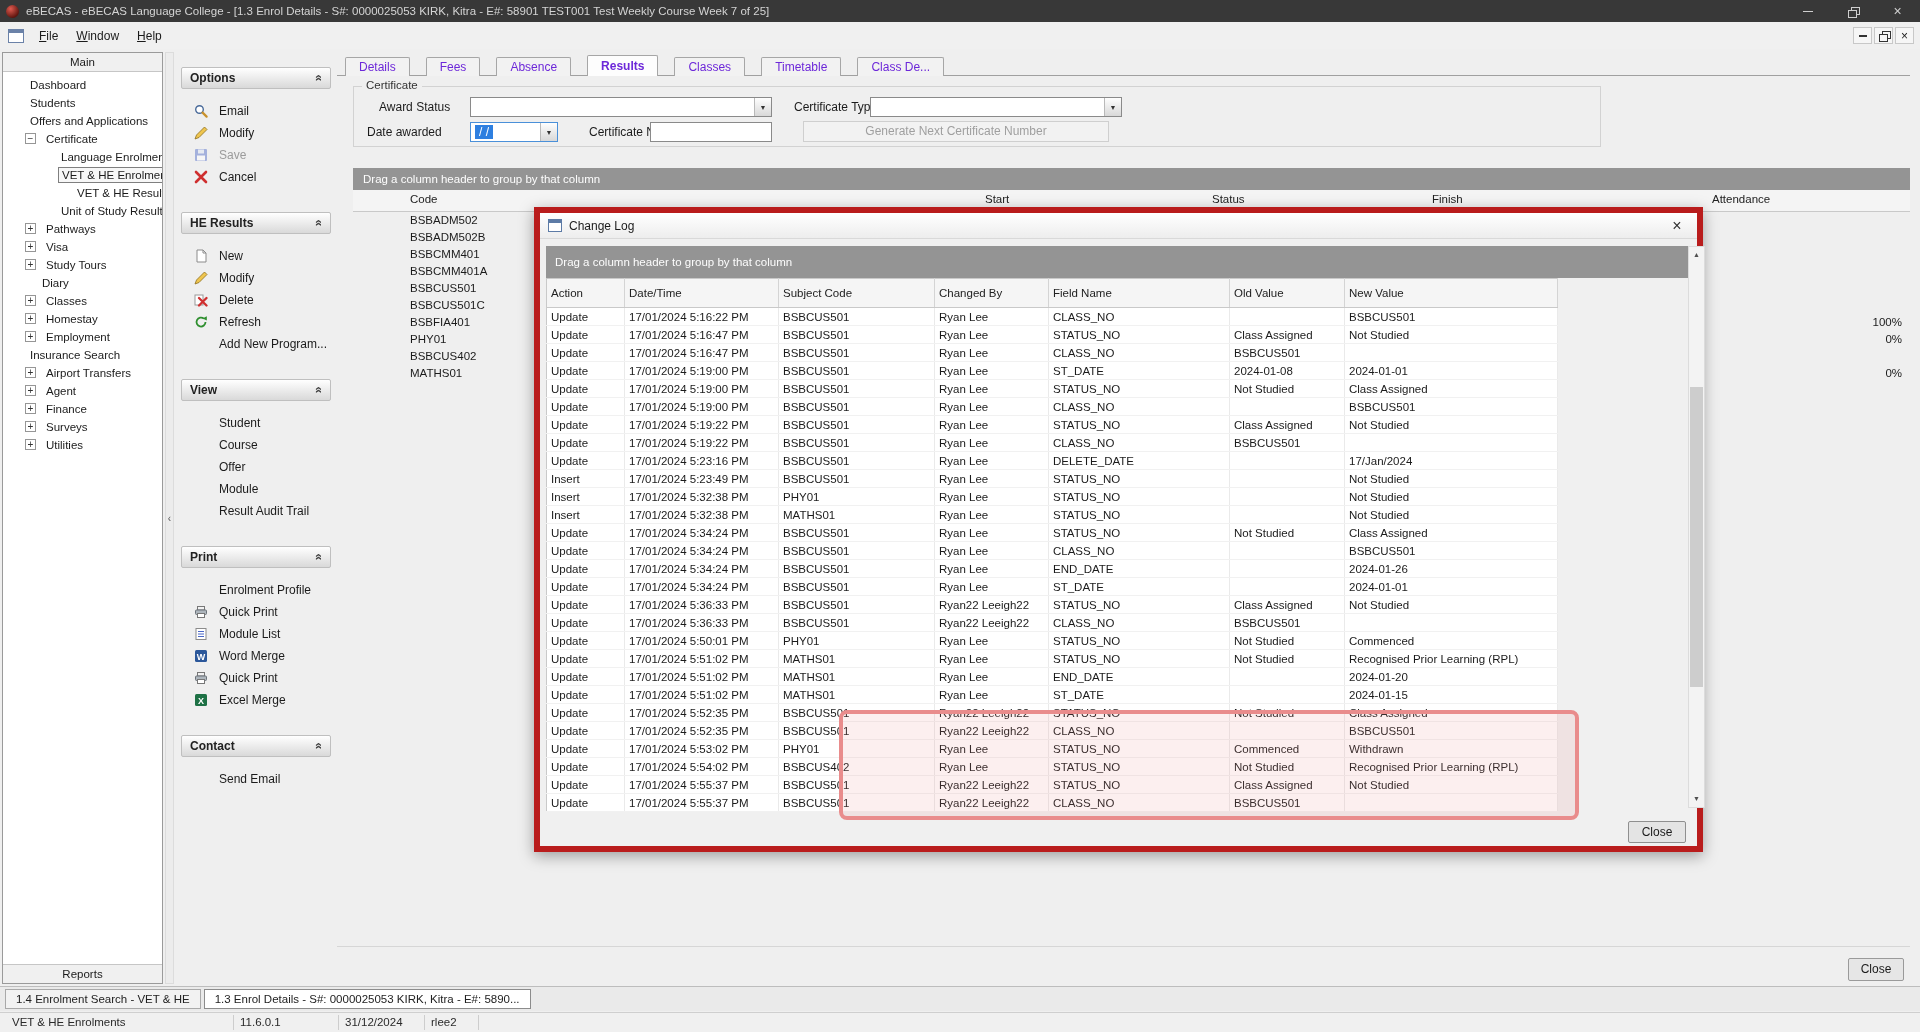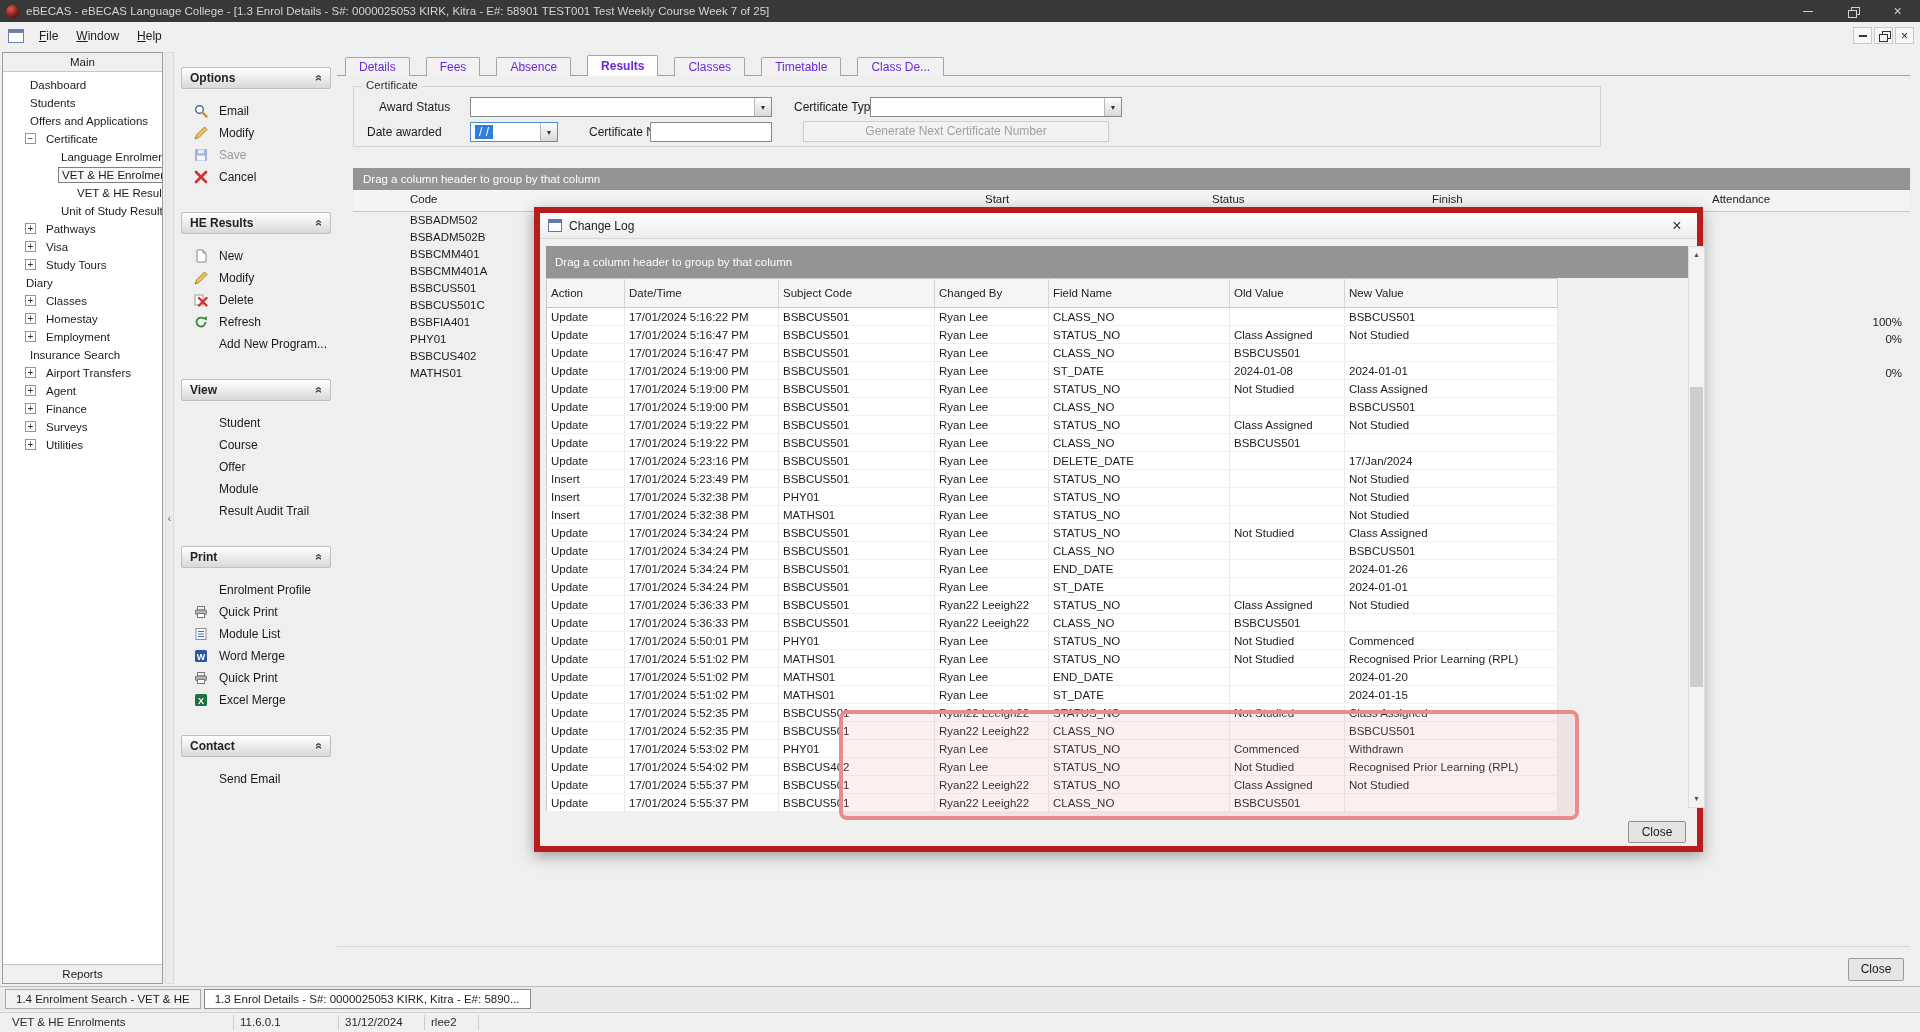--- a/index.html
+++ b/index.html
@@ -147,21 +147,21 @@
       <div class="tree-item"><span class="tree-label" style="margin-left: 24px;">Students</span></div>
       <div class="tree-item"><span class="tree-label" style="margin-left: 24px;">Offers and Applications</span></div>
       <div class="tree-item"><span class="expander">−</span><span class="tree-label" style="margin-left: 40px;">Certificate</span></div>
       <div class="tree-item"><span class="tree-label" style="margin-left: 55px;">Language Enrolments</span></div>
       <div class="tree-item"><span class="tree-label selected" style="margin-left: 55px;">VET &amp; HE Enrolments</span></div>
       <div class="tree-item"><span class="tree-label" style="margin-left: 71px;">VET &amp; HE Results</span></div>
       <div class="tree-item"><span class="tree-label" style="margin-left: 55px;">Unit of Study Results</span></div>
       <div class="tree-item"><span class="expander">+</span><span class="tree-label" style="margin-left: 40px;">Pathways</span></div>
       <div class="tree-item"><span class="expander">+</span><span class="tree-label" style="margin-left: 40px;">Visa</span></div>
       <div class="tree-item"><span class="expander">+</span><span class="tree-label" style="margin-left: 40px;">Study Tours</span></div>
-      <div class="tree-item"><span class="tree-label" style="margin-left: 20px;">Diary</span></div>
+      <div class="tree-item"><span class="tree-label" style="margin-left: 36px;">Diary</span></div>
       <div class="tree-item"><span class="expander">+</span><span class="tree-label" style="margin-left: 40px;">Classes</span></div>
       <div class="tree-item"><span class="expander">+</span><span class="tree-label" style="margin-left: 40px;">Homestay</span></div>
       <div class="tree-item"><span class="expander">+</span><span class="tree-label" style="margin-left: 40px;">Employment</span></div>
       <div class="tree-item"><span class="tree-label" style="margin-left: 24px;">Insurance Search</span></div>
       <div class="tree-item"><span class="expander">+</span><span class="tree-label" style="margin-left: 40px;">Airport Transfers</span></div>
       <div class="tree-item"><span class="expander">+</span><span class="tree-label" style="margin-left: 40px;">Agent</span></div>
       <div class="tree-item"><span class="expander">+</span><span class="tree-label" style="margin-left: 40px;">Finance</span></div>
       <div class="tree-item"><span class="expander">+</span><span class="tree-label" style="margin-left: 40px;">Surveys</span></div>
       <div class="tree-item"><span class="expander">+</span><span class="tree-label" style="margin-left: 40px;">Utilities</span></div>
     </div>

